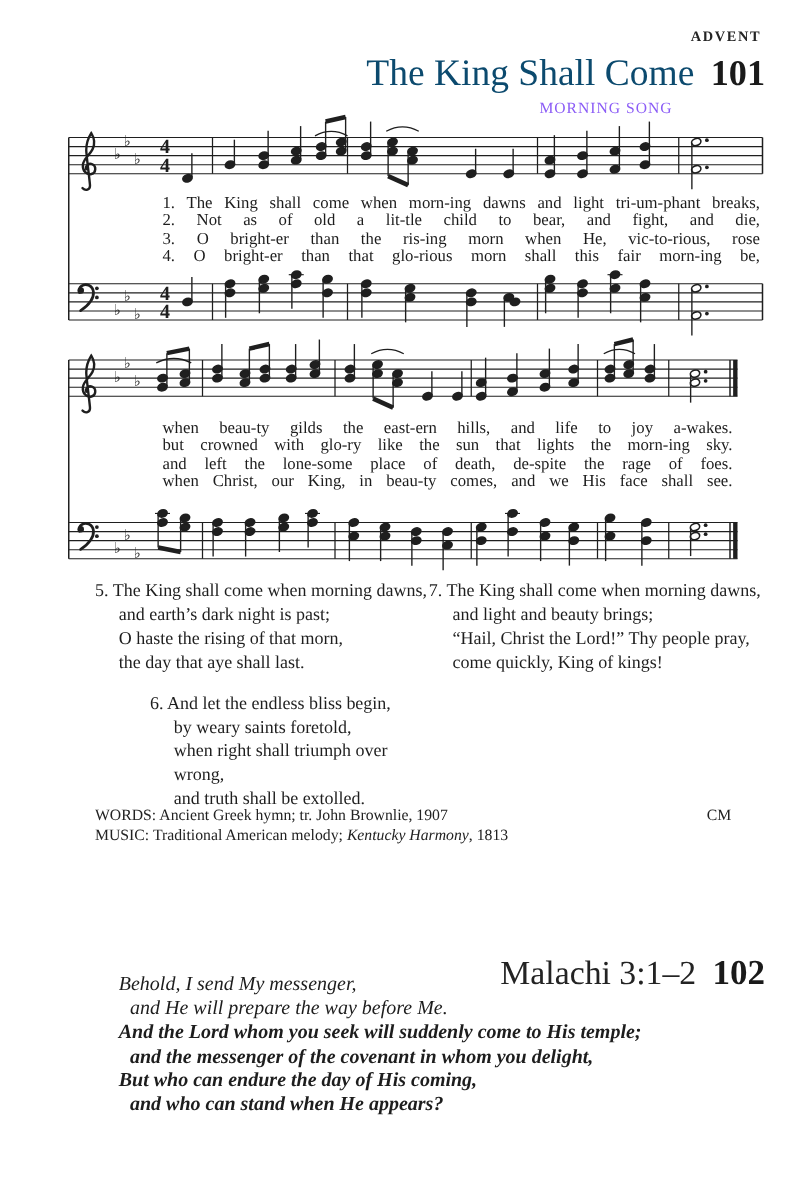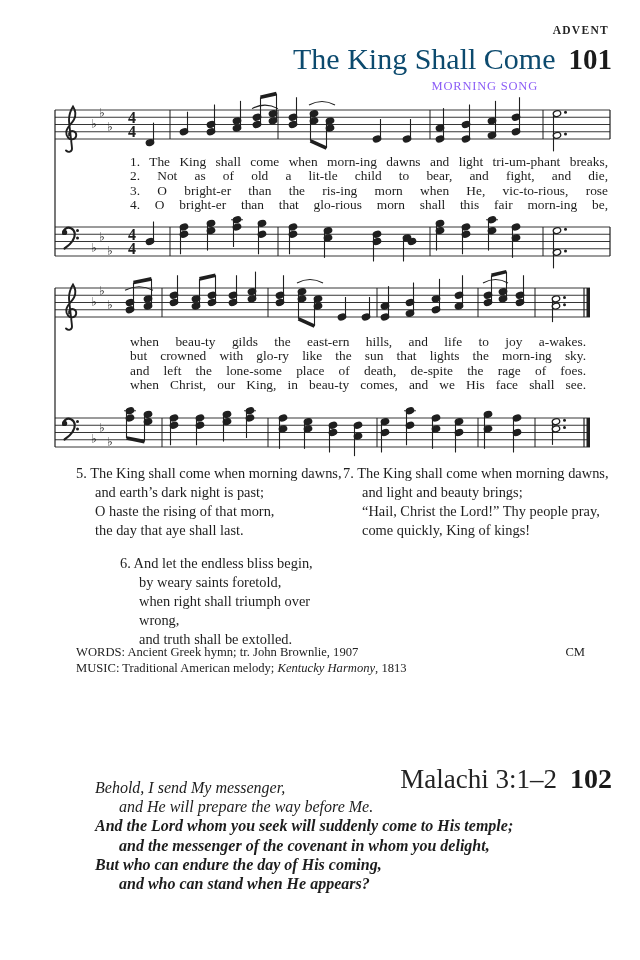--- a/index.html
+++ b/index.html
@@ -28,21 +28,21 @@
 
   .credits{position:absolute;left:76px;top:645px;width:509px;font-size:12.6px;line-height:15.5px;color:#222;}
   .credits-line1{display:flex;justify-content:space-between;}
   .it{font-style:italic;}
 
   .scripture-head{position:absolute;top:743px;left:0;right:28px;display:flex;
                   justify-content:flex-end;align-items:baseline;gap:13px;margin-top:20px;}
   .scripture-title{font-size:27px;color:#232323;}
   .scripture-number{font-size:28px;font-weight:bold;color:#1a1a1a;}
   .scripture-body{position:absolute;left:95px;top:778px;width:520px;font-size:16px;line-height:19.2px;color:#1d1d1d;font-style:italic;}
-  .sline.indent{margin-left:24px;}
+  .sline.indent{margin-left:9px;}
   .sline.bold{font-weight:bold;}
   .sc{font-size:12.5px;letter-spacing:0.3px;}
 </style>
 </head>
 <body>
 
 <div class="page">
 
   <svg id="music-svg" width="640" height="960" viewBox="0 0 640 960">
       <line x1="55" y1="110" x2="55" y2="256" stroke="#1f1f1f" stroke-width="1.2"></line>

